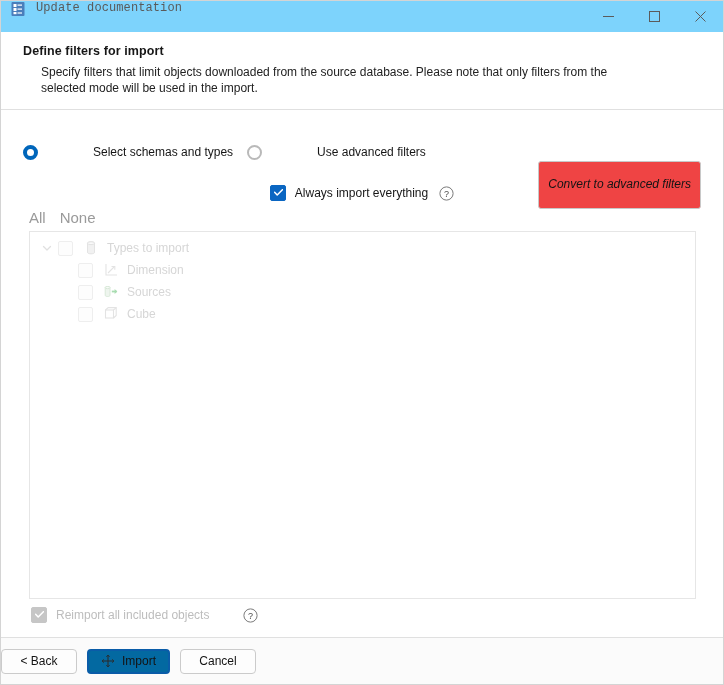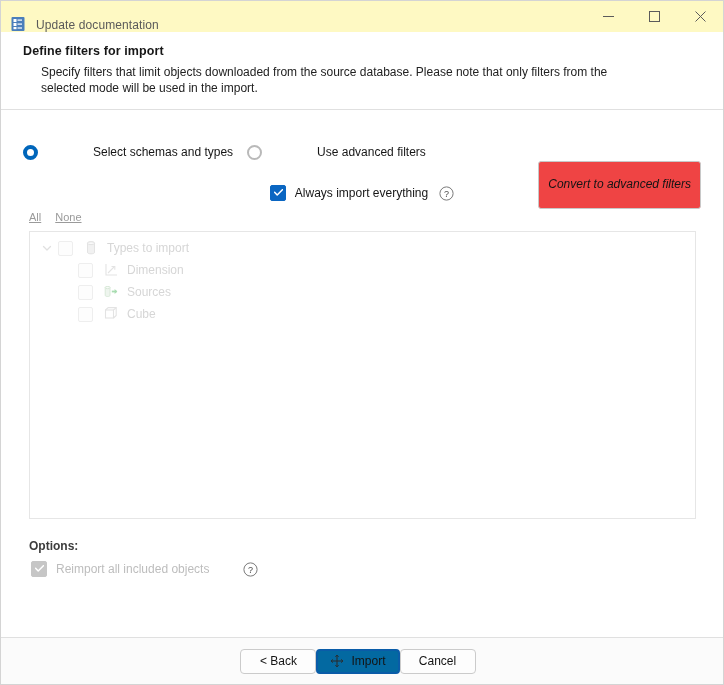--- a/index.html
+++ b/index.html
@@ -24,23 +24,24 @@
     box-sizing: border-box;
     display: flex;
     flex-direction: column;
   }
 
   
   .titlebar {
     height: 31px;
     min-height: 31px;
     display: flex;
-    align-items: flex-end;
-    background: #fef9c3;
+    align-items: flex-start;
+    background: #7dd3fc;
     position: relative;
+    font-family: Liberation Mono, monospace;
   }
   .title-icon {
     width: 16px;
     height: 16px;
     margin-left: 9px;
     margin-right: 10px;
     flex: 0 0 auto;
     display: block;
   }
   .title-text {
@@ -196,33 +197,32 @@
 
   .row-links {
     margin-top: 8px;
     display: flex;
     align-items: center;
     gap: 14px;
     margin-left: 6px;
     height: 14px;
   }
   .link {
-    font-size: 11px;
+    font-size: 15px;
     color: #9a9a9a;
-    text-decoration: underline;
     cursor: default;
     white-space: nowrap;
   }
 
   
   .tree-panel {
     margin-top: 7px;
     margin-left: 6px;
     width: 667px;
-    height: 288px;
+    height: 368px;
     box-sizing: border-box;
     border: 1px solid #e6e6e6;
     background: #ffffff;
     padding-top: 5px;
     overflow: hidden;
   }
   .tree-row {
     display: flex;
     align-items: center;
     height: 22px;
@@ -280,22 +280,23 @@
   }
 
   
   .footer {
     height: 46px;
     min-height: 46px;
     border-top: 1px solid #e0e0e0;
     background: #fbfbfb;
     display: flex;
     align-items: center;
-    justify-content: center;
+    justify-content: flex-start;
     padding-right: 8px;
+    gap: 10px;
   }
   .btn {
     height: 25px;
     min-width: 76px;
     padding: 0 12px;
     background: #fdfdfd;
     border: 1px solid #cbcbcb;
     border-radius: 4px;
     font-family: "Liberation Sans", sans-serif;
     font-size: 12px;
@@ -430,21 +431,20 @@
         <svg class="tree-icon" viewBox="0 0 16 16">
           <rect x="2.5" y="4" width="8" height="8" fill="none" stroke="#e3e3e3" stroke-width="1.1"></rect>
           <path d="M2.5 4 L5.2 1.6 L13.2 1.6 L13.2 9.4 L10.5 12" fill="none" stroke="#e3e3e3" stroke-width="1.1"></path>
           <path d="M10.5 4 L13.2 1.6" stroke="#e3e3e3" stroke-width="1.1" fill="none"></path>
         </svg>
         <span class="tree-label">Cube</span>
       </div>
 
     </div>
 
-    <div class="options-title">Options:</div>
 
     <div class="row-reimport">
       <span class="cbox checked disabled">
         <svg class="tick" viewBox="0 0 9 7">
           <path d="M0.6 3.3 L3.2 6 L8.4 0.7" stroke="#ffffff" stroke-width="1.5" fill="none" stroke-linecap="round" stroke-linejoin="round"></path>
         </svg>
       </span>
       <span class="reimport-label">Reimport all included objects</span>
       <svg class="help-icon" viewBox="0 0 15 15">
         <circle cx="7.5" cy="7.5" r="6.6" fill="#ffffff" stroke="#7a7a7a" stroke-width="1"></circle>

